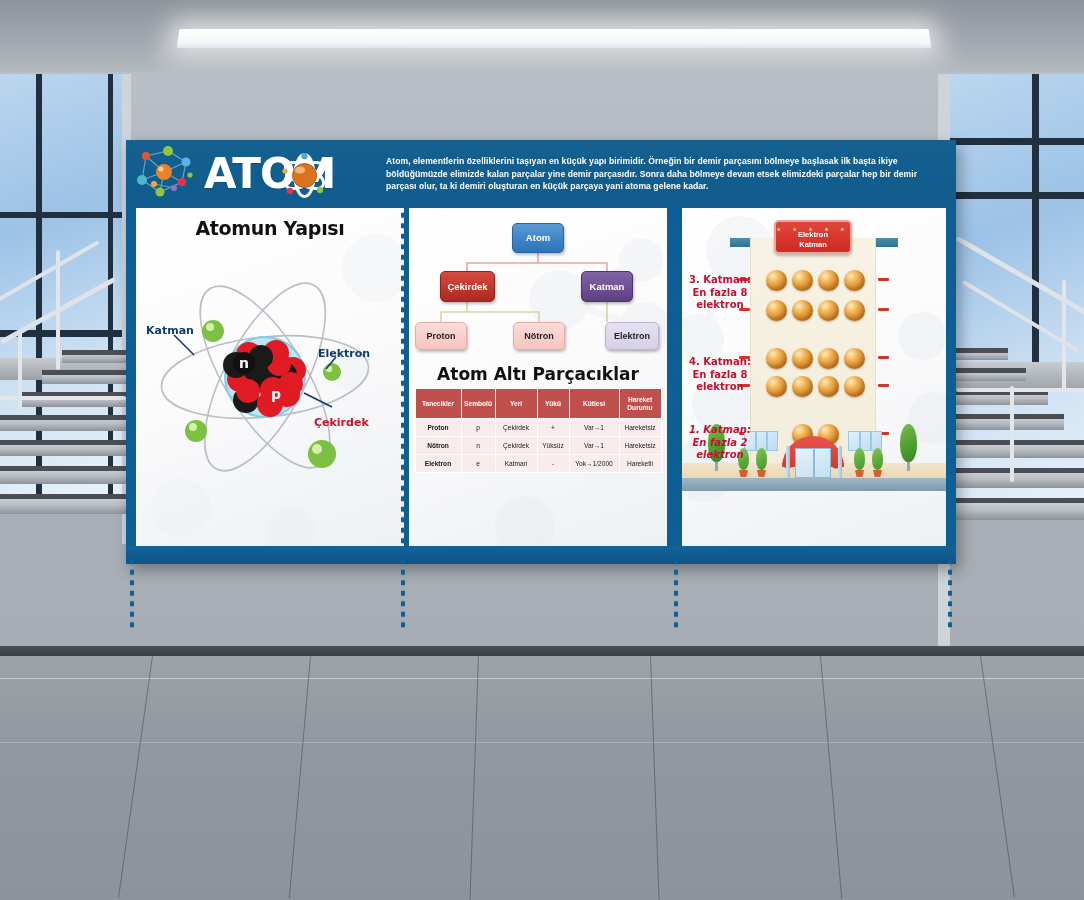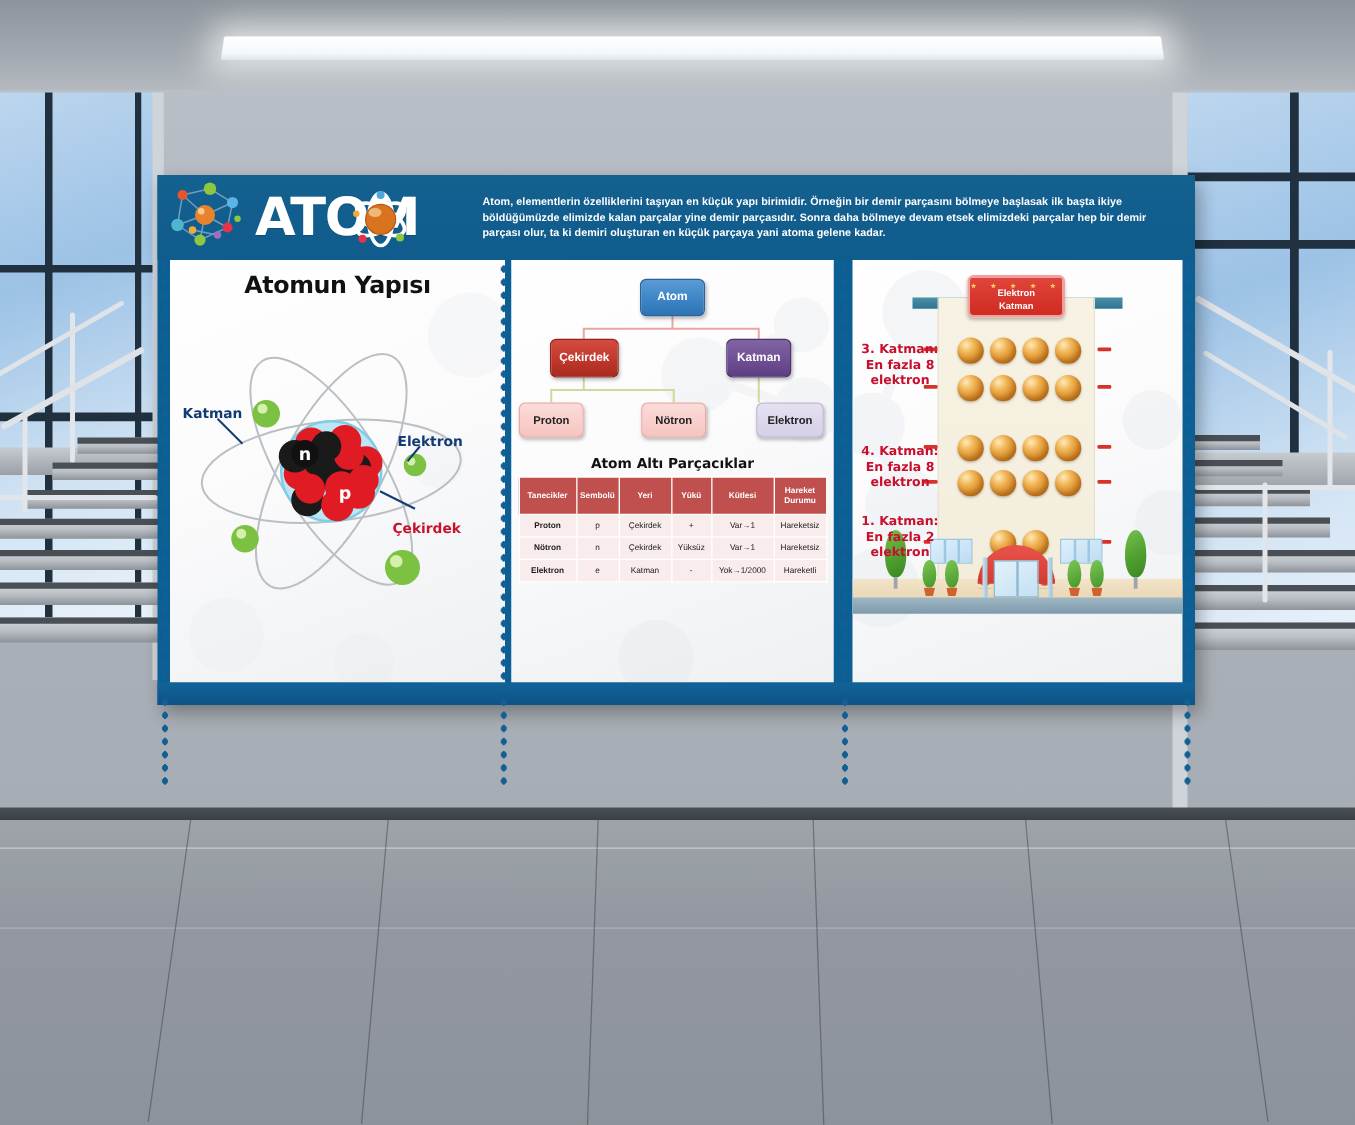--- a/index.html
+++ b/index.html
@@ -209,21 +209,21 @@
     border: 1px solid #e9a9a4;
   }
   .n-elektron {
     left: 196px; top: 114px; width: 54px;
     background: linear-gradient(180deg,#e6e1f1 0%,#d6cfe8 100%);
     border: 1px solid #bdb3d6;
   }
   .flow svg { position:absolute; left:0; top:0; }
 
   .tbl-title {
-    text-align: center; font-weight: 900; font-size: 11px;
+    text-align: center; font-weight: 900; font-size: 17px;
     font-family:"DejaVu Sans",sans-serif; color:#111; margin-top:1px; margin-bottom:4px;
   }
   table.particles {
     border-collapse: collapse;
     width: 246px; margin: 0 auto;
     font-size: 6.6px;
     table-layout: fixed;
   }
   table.particles th, table.particles td {
     border: 1px solid #ffffff;
@@ -281,21 +281,21 @@
     position: absolute; width: 11px; height: 3px; background: #d6322a; border-radius:1px;
   }
   .layer-label {
     position: absolute; color: #c8102e; font-weight: 900;
     font-family:"DejaVu Sans",sans-serif;
     font-size: 10px; line-height: 12.5px; text-align: center; width: 72px;
     z-index: 4;
   }
   .ll3 { left: 2px;  top: 66px; }
   .ll2 { left: 2px;  top: 148px; }
-  .ll1 { left: 2px;  top: 204px; }
+  .ll1 { left: 2px;  top: 216px; font-style: italic; }
 
   
   .ground-strip {
     position:absolute; left:0; bottom:14px; width:264px; height:16px;
     background: linear-gradient(180deg,#f3e4c9,#e9d7b5);
   }
   .pavement {
     position:absolute; left:0; bottom:2px; width:264px; height:13px;
     background: linear-gradient(180deg,#9fb7c4,#7e9aab);
   }

